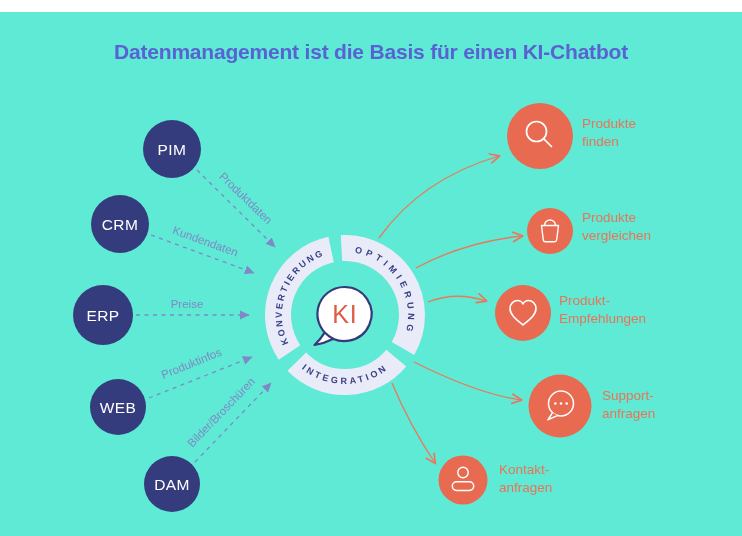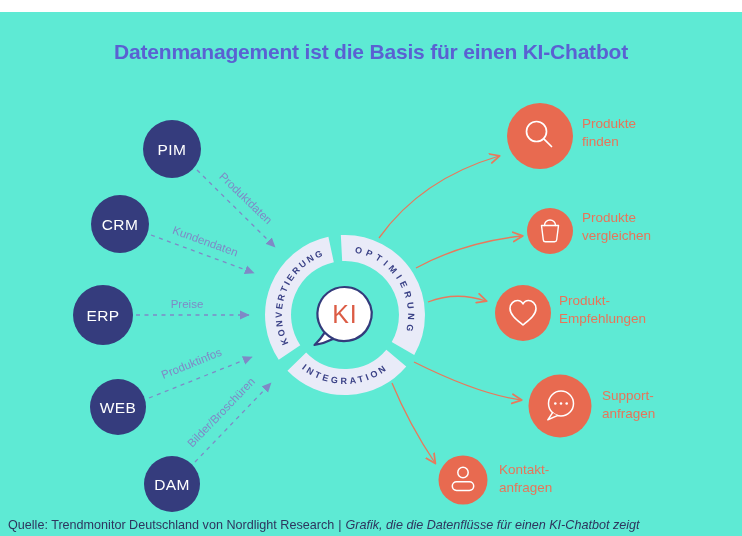--- a/index.html
+++ b/index.html
@@ -130,17 +130,14 @@
       <text class="out-label" x="582" y="227.5">vergleichen</text>
       <text class="out-label" x="559" y="293">Produkt-</text>
       <text class="out-label" x="559" y="311">Empfehlungen</text>
       <text class="out-label" x="602" y="387.5">Support-</text>
       <text class="out-label" x="602" y="405.5">anfragen</text>
       <text class="out-label" x="499" y="461.5">Kontakt-</text>
       <text class="out-label" x="499" y="479.5">anfragen</text>
     </g>
   </svg>
 
-  <div class="footer">
-    <span>Quelle: Trendmonitor Deutschland von Nordlight Research</span><span class="sep">|</span><span class="caption">Grafik, die die Datenflüsse für einen KI-Chatbot zeigt</span>
-  </div>
 
 </div>
 
 </body></html>

